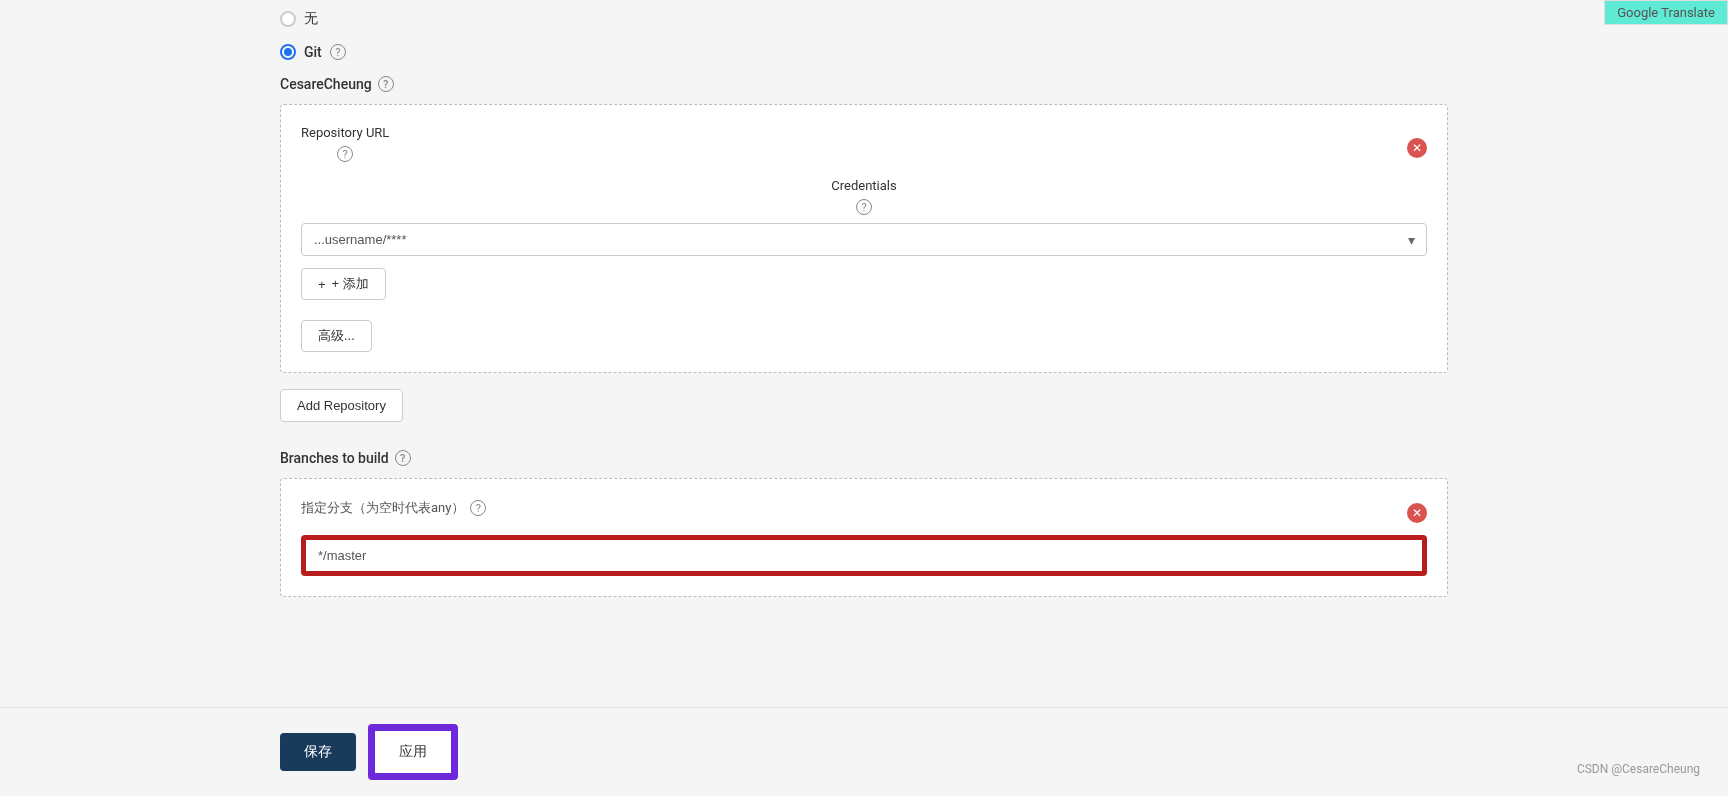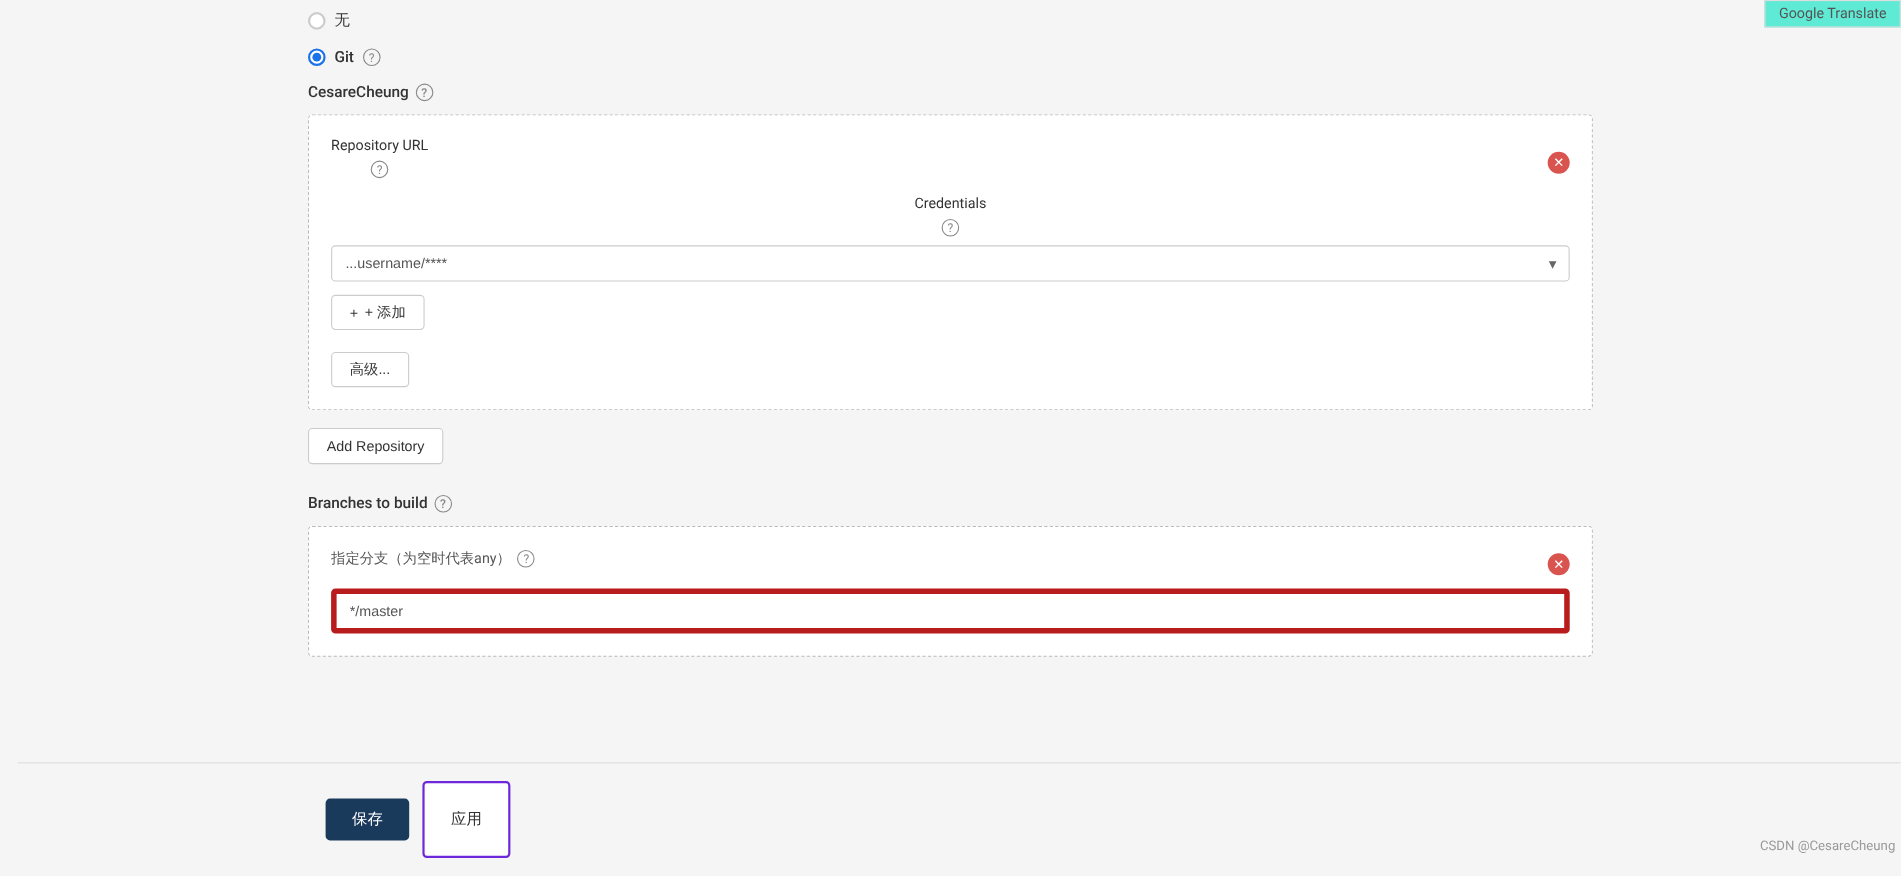--- a/index.html
+++ b/index.html
@@ -255,21 +255,21 @@
       color: #555;
       display: flex;
       align-items: center;
       gap: 6px;
       margin-bottom: 10px;
     }
 
     .footer-bar {
       position: absolute;
       bottom: 0;
-      left: 16px;
+      left: 0;
       right: 0;
       background: #f5f5f5;
       padding: 16px 280px;
       display: flex;
       align-items: center;
       gap: 12px;
       border-top: 1px solid #ddd;
     }
 
     .save-btn {
@@ -277,33 +277,33 @@
       background: #1a3a5c;
       color: white;
       border: none;
       border-radius: 4px;
       font-size: 14px;
       font-weight: 500;
       cursor: pointer;
     }
 
     .apply-btn {
-      padding: 24px 24px;
-      background: white;
-      color: #333;
-      border: 2px solid #6d28d9;
+      padding: 12px 24px;
+      background: white;
+      color: #333;
+      border: 7px solid #6d28d9;
       border-radius: 4px;
       font-size: 14px;
       cursor: pointer;
     }
 
     .watermark {
       position: absolute;
       bottom: 20px;
-      right: 5px;
+      right: 28px;
       font-size: 12px;
       color: #999;
     }
 
     .git-label {
       font-size: 14px;
       font-weight: 500;
       color: #333;
     }
   </style>

